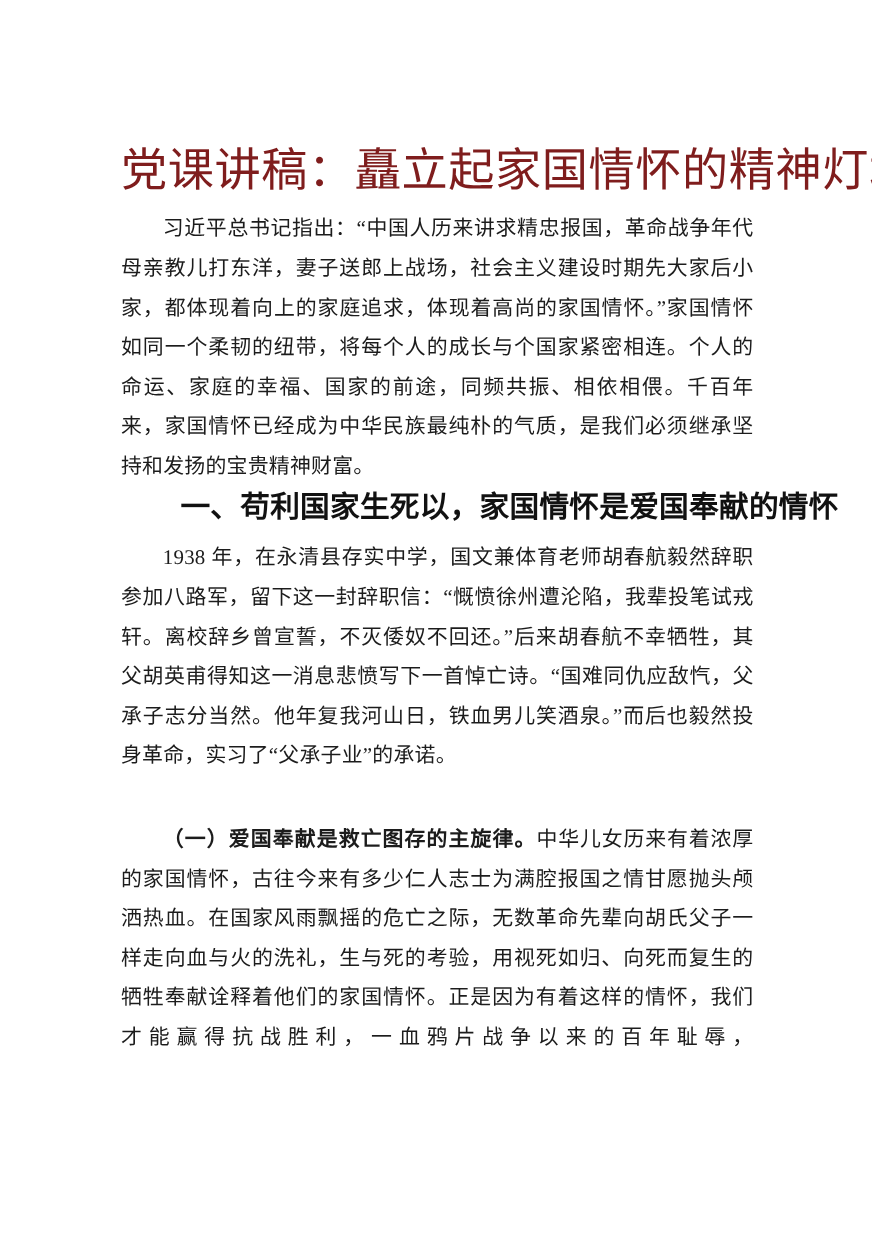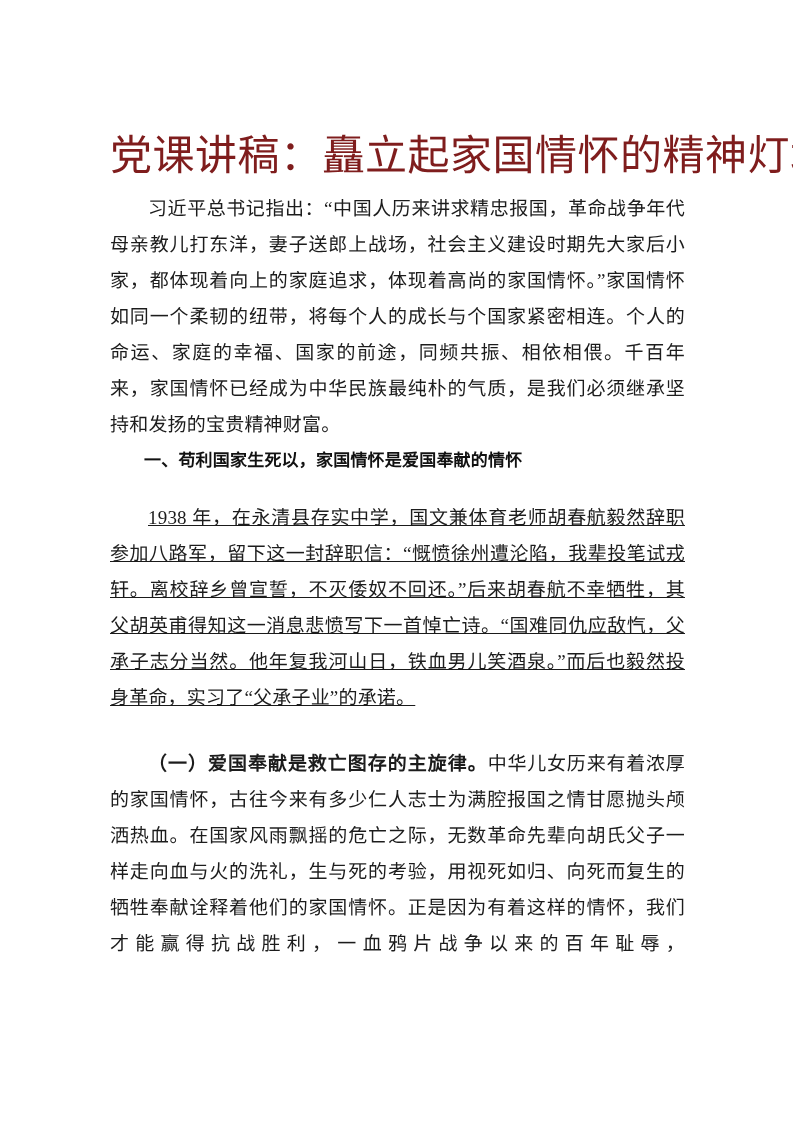--- a/index.html
+++ b/index.html
@@ -66,39 +66,39 @@
   .para.last-open {
     
     text-align-last: justify;
   }
 
   
   .section-heading {
     margin: 0;
     font-family: "Liberation Sans", "DejaVu Sans", sans-serif;
     font-weight: 700;
-    font-size: 17px;
+    font-size: 27px;
     line-height: 36px;
     text-indent: 2em;
     color: #111111;
     letter-spacing: 0.2px;
     white-space: nowrap;
   }
 
   
   .lead-in {
     font-weight: 700;
     letter-spacing: 0.4px;
   }
 
   
   .blk { position: absolute; left: 0; width: 575px; }
   .blk-p1       { top: 191px; }
   .blk-h1       { top: 443px; }
-  .blk-p2       { top: 500px; text-decoration: underline; }
+  .blk-p2       { top: 490px; }
   .blk-sub1     { top: 746px; }
 </style>
 </head>
 <body style="background: rgb(255, 255, 255); color: rgb(26, 26, 26);">
 
 <div class="page">
   <div class="content">
 
     <h1 class="doc-title">党课讲稿：矗立起家国情怀的精神灯塔</h1>
 

